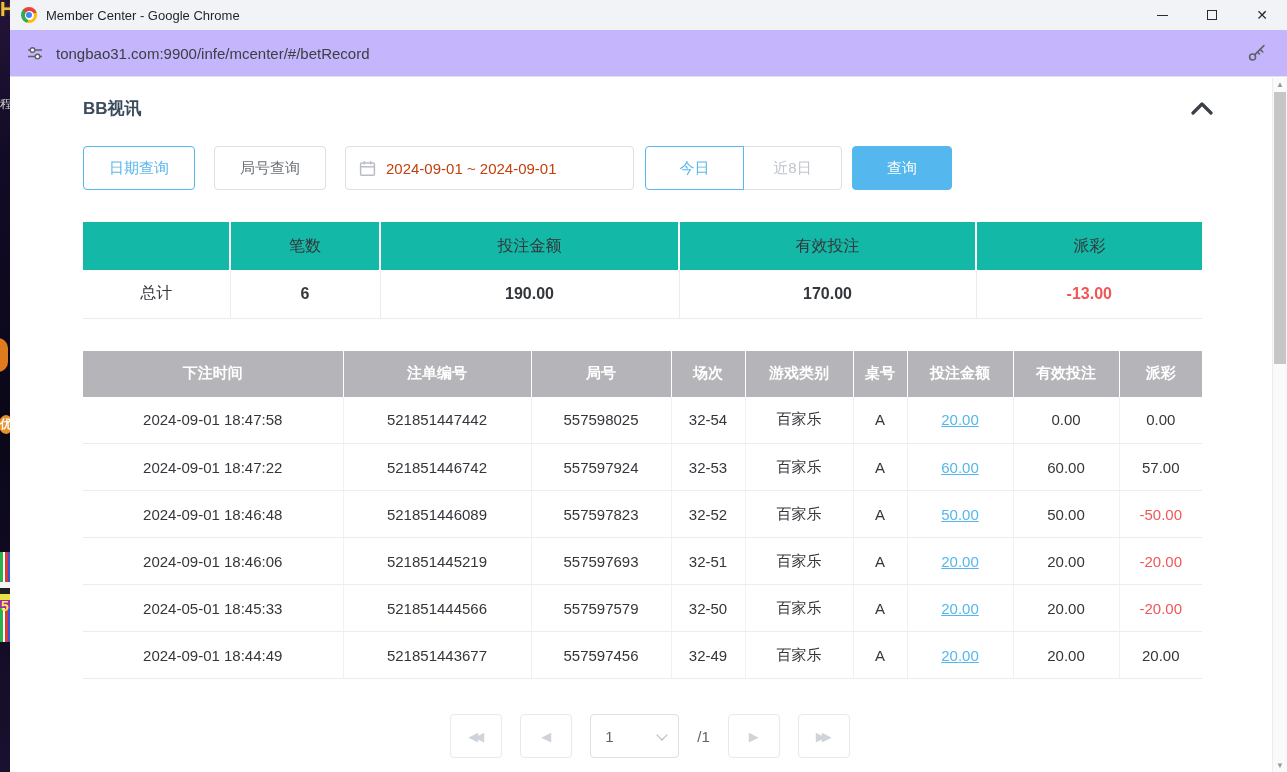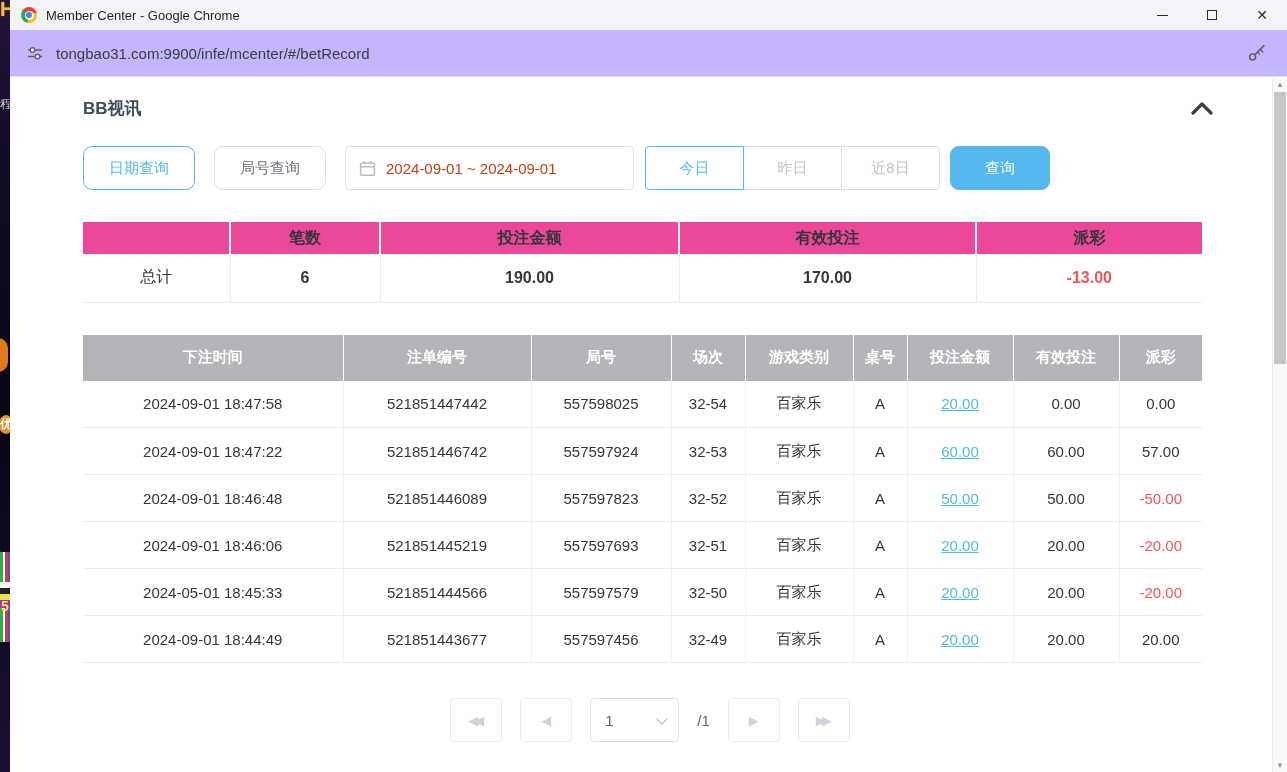--- a/index.html
+++ b/index.html
@@ -42,40 +42,40 @@
   .url { font-size:15px; color:#3c4043; flex:1 1 auto; white-space:nowrap; overflow:hidden; }
   .key-icon { flex:0 0 auto; margin-right:6px; }
 
   
   .content { padding:20px 70px 0 73px; }
   .section-head { display:flex; align-items:flex-end; justify-content:space-between; }
   .section-title { font-size:17px; font-weight:bold; color:#3b4a5c; }
   .chev-btn { background:none; border:none; cursor:pointer; padding:2px 4px; }
 
   .filter-row { display:flex; align-items:center; margin-top:26px; gap:19px; }
-  .btn { height:44px; border-radius:9px; font-size:15px; cursor:pointer; background:#fff;
+  .btn { height:44px; border-radius:4px; font-size:15px; cursor:pointer; background:#fff;
     font-family:inherit; display:inline-flex; align-items:center; justify-content:center; }
   .outline-blue { border:1px solid #54b7ee; color:#54b7ee; padding:0 25px; }
   .outline-gray { border:1px solid #dcdfe6; color:#6b7078; padding:0 25px; }
   .date-input { width:289px; height:44px; border:1px solid #dcdfe6; border-radius:4px;
     display:flex; align-items:center; padding:0 13px; gap:10px; cursor:pointer; background:#fff; }
   .date-input span { font-size:15px; color:#c2410c; }
   .quick-group { display:flex; margin-left:-8px; }
   .qg { width:99px; height:44px; background:#fff; border:1px solid #dcdfe6; color:#c0c4cc;
     font-size:15px; font-family:inherit; cursor:pointer; margin-left:-1px; }
   .qg:first-child { border-radius:4px 0 0 4px; margin-left:0; }
   .qg:last-child { border-radius:0 4px 4px 0; }
   .qg.active { border:1px solid #54b7ee; color:#54b7ee; position:relative; z-index:2; }
   .solid-blue { background:#54b7ee; border:1px solid #54b7ee; color:#fff; width:100px; margin-left:-9px; }
 
   table { border-collapse:collapse; table-layout:fixed; width:1119px; }
   td,th { text-align:center; overflow:hidden; white-space:nowrap; }
 
   .summary { margin-top:32px; }
-  .summary th { background:#ec4899; height:32px; font-size:16px; font-weight:bold; color:#33363b; border-left:2px solid #fff; }
+  .summary th { background:#14b8a6; height:48px; font-size:16px; font-weight:normal; color:#33363b; border-left:2px solid #fff; }
   .summary th:first-child { border-left:none; }
   .summary td { height:48px; font-size:16px; color:#33363b; background:#fff;
     border:1px solid #ececee; border-top:none; }
   .summary td:first-child { border-left:none; }
   .summary td:last-child { border-right:none; }
   .summary .bold { font-weight:bold; }
 
   .records { margin-top:32px; }
   .records th { background:#b5b5b9; color:#fff; height:46px; font-size:15px; font-weight:bold;
     border-left:1px solid rgba(255,255,255,.45); }
@@ -169,21 +169,20 @@
         <svg width="17" height="17" viewBox="0 0 16 16" fill="none" stroke="#b9bdc6" stroke-width="1.4">
           <rect x="1.5" y="2.8" width="13" height="11.5" rx="1"></rect>
           <line x1="1.5" y1="6.4" x2="14.5" y2="6.4"></line>
           <line x1="5" y1="1" x2="5" y2="4.2"></line>
           <line x1="11" y1="1" x2="11" y2="4.2"></line>
         </svg>
         <span>2024-09-01 ~ 2024-09-01</span>
       </div>
       <div class="quick-group">
         <button class="qg active">今日</button>
-        <button class="qg">昨日</button>
         <button class="qg">近8日</button>
       </div>
       <button class="btn solid-blue">查询</button>
     </div>
 
     <table class="summary">
       <colgroup>
           <col style="width:147px">
           <col style="width:150px">
           <col style="width:299px">

